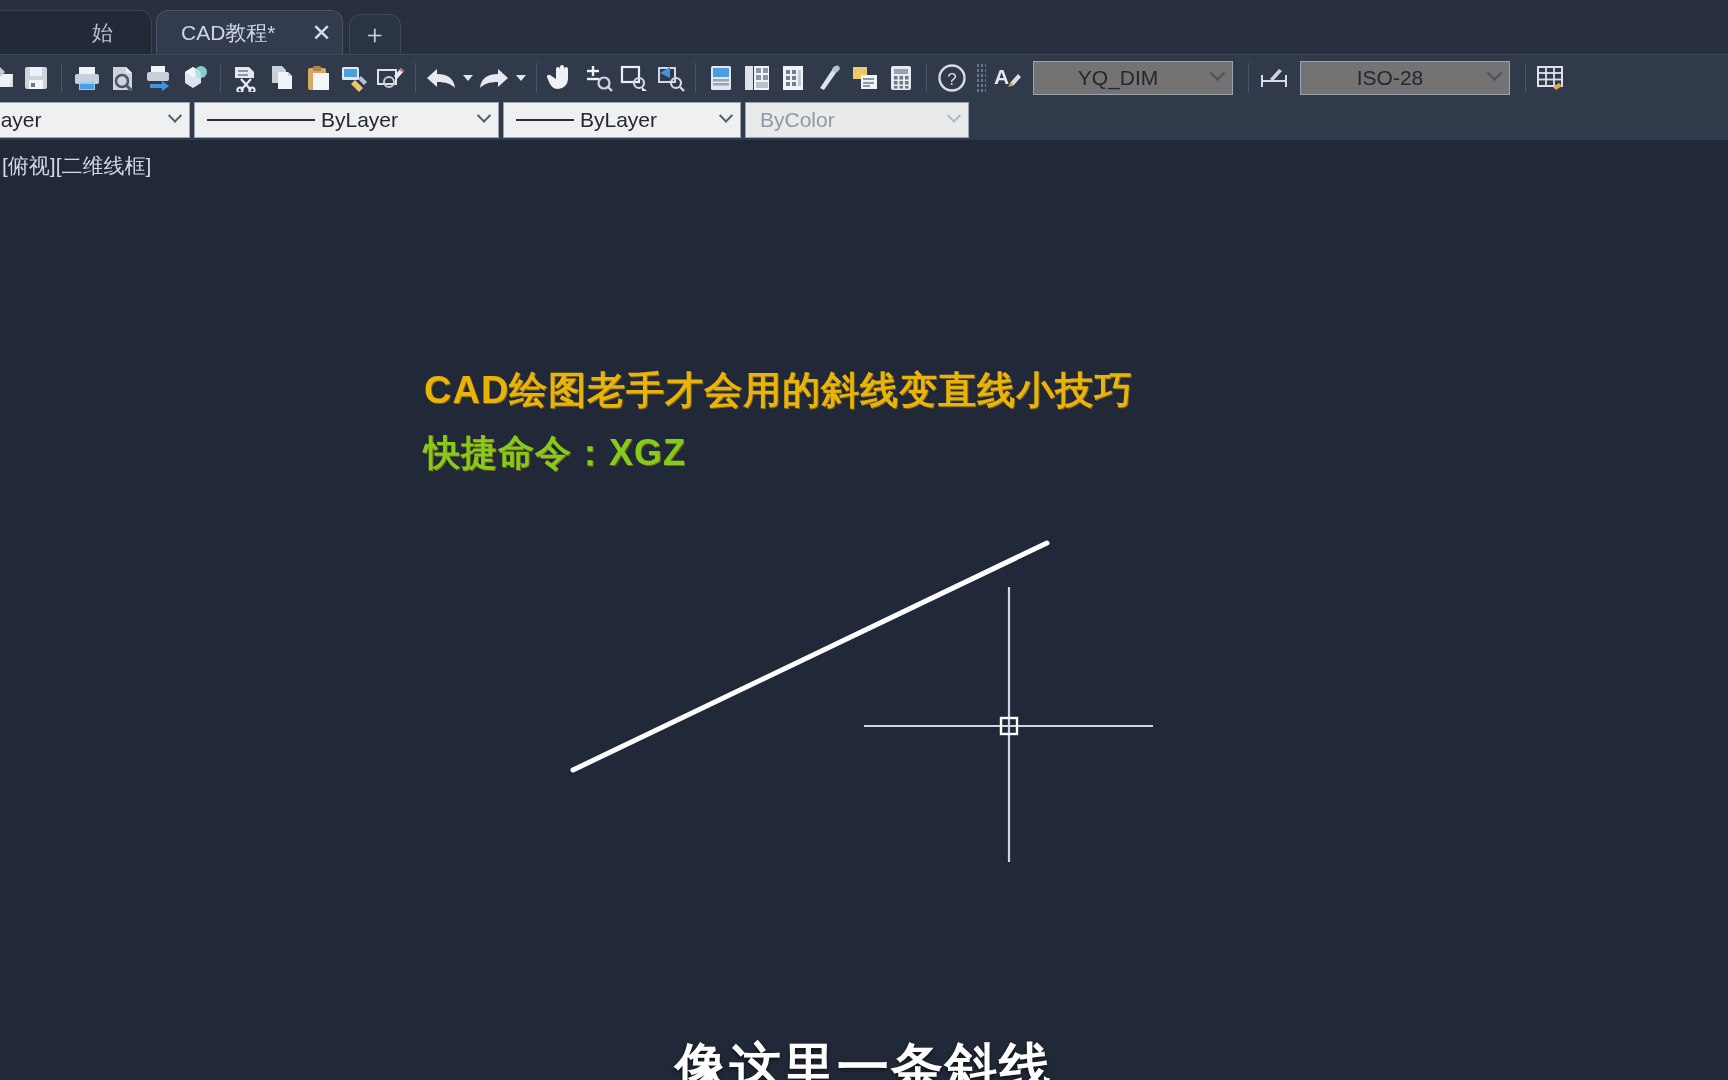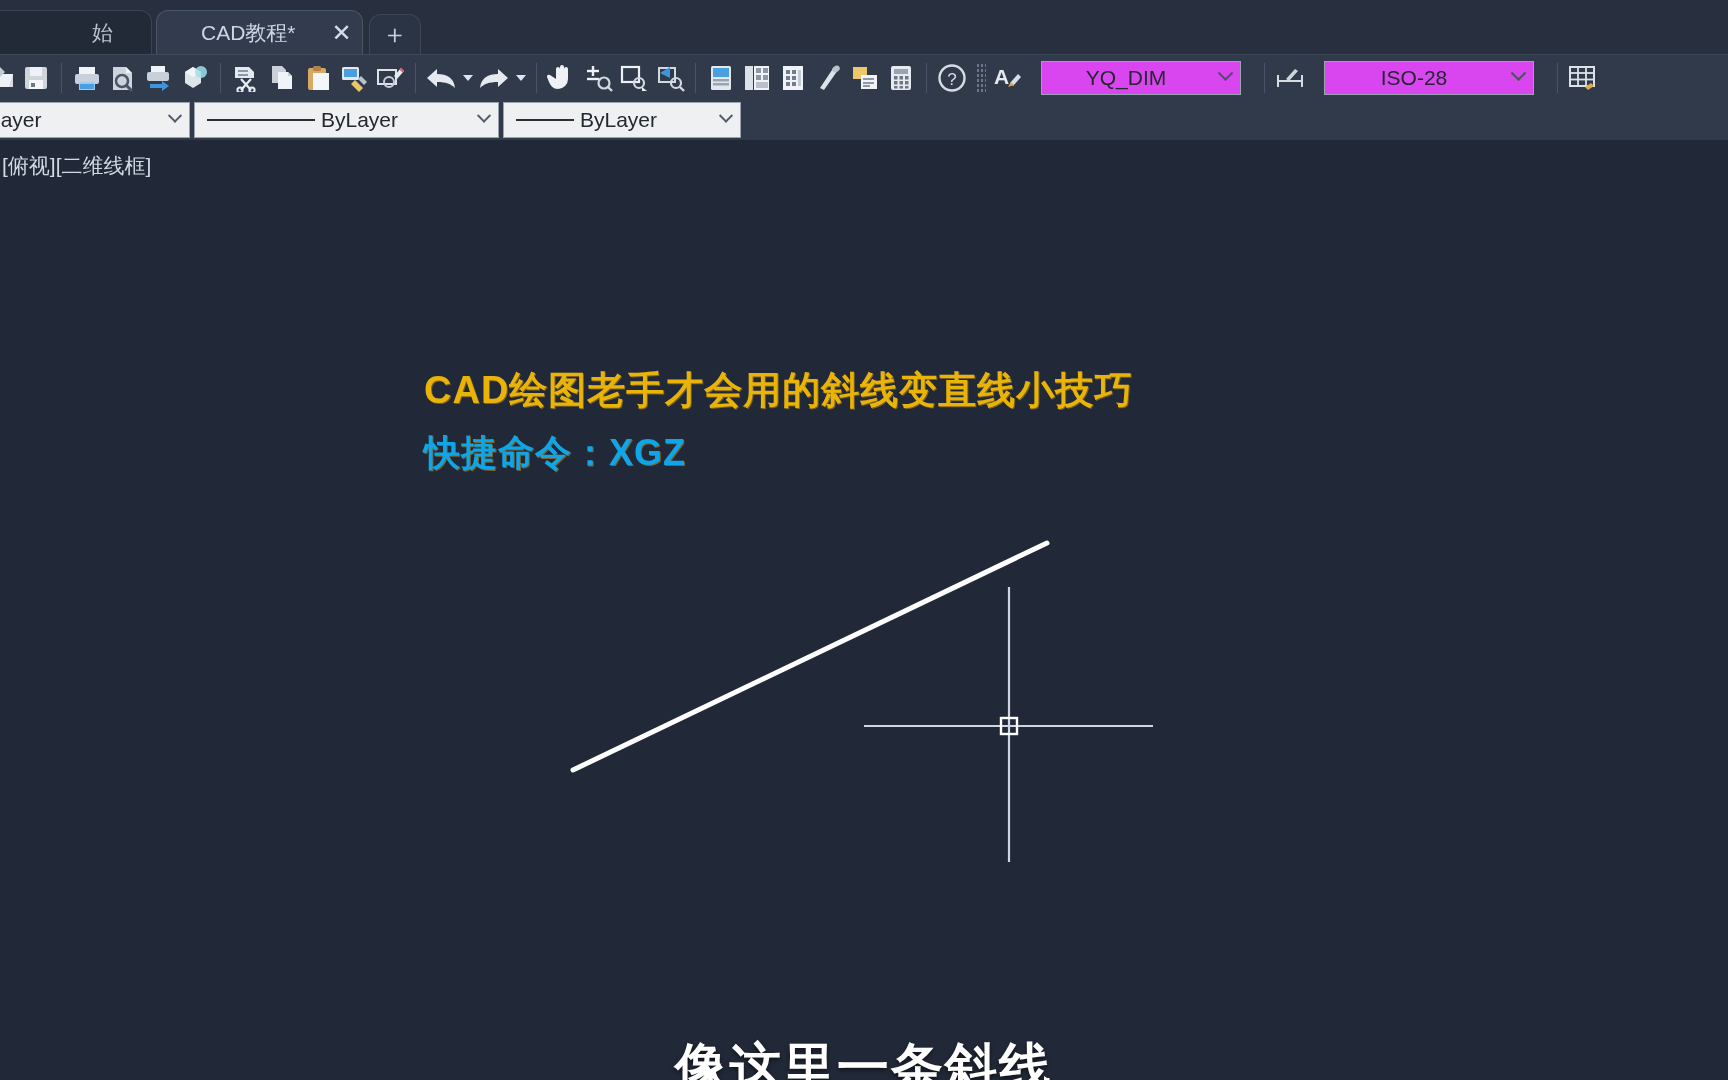--- a/index.html
+++ b/index.html
@@ -35,21 +35,21 @@
     border: 1px solid #3a4455;
     border-bottom: none;
     justify-content: flex-end;
     padding-right: 38px;
   }
   .tab.active {
     background: #323c4e;
     border: 1px solid #4a5566;
     border-bottom: none;
     margin-left: 4px;
-    padding: 0 10px 0 44px;
+    padding: 0 10px 0 24px;
   }
   .tab.active .tab-label { margin-right: 44px; }
   .tab-close {
     font-size: 24px; color: #d6dce6; line-height: 1;
     margin-left: -8px;
     font-weight: 300;
     cursor: pointer;
   }
   .tab-new {
     width: 52px; height: 40px;
@@ -90,24 +90,24 @@
   .tb-grip {
     width: 10px; height: 30px; flex: none;
     margin: 0 3px 0 6px;
     background-image: radial-gradient(#6a768c 1px, transparent 1.2px);
     background-size: 4px 5px;
   }
 
   
   .tb-combo {
     height: 34px; flex: none;
-    background: #d946ef;
+    background: #737373;
     border: 1px solid #9aa3b0;
     display: flex; align-items: center;
-    margin: 0 16px;
+    margin: 0 8px;
     cursor: pointer;
   }
   .tb-combo .cv {
     flex: 1; text-align: center;
     color: #23272e; font-size: 21px;
     white-space: nowrap; overflow: hidden;
   }
   .tb-combo .ca {
     width: 30px; display: flex; align-items: center; justify-content: center;
   }
@@ -160,21 +160,21 @@
     white-space: nowrap;
   }
   .title-block { position: absolute; left: 424px; top: 228px; }
   .title-line1 {
     color: #eab308; font-size: 38px; font-weight: bold;
     letter-spacing: 1px; line-height: 1.2;
     text-shadow: 1px 1px 0 #7a6228;
     white-space: nowrap;
   }
   .title-line2 {
-    color: #0ea5e9; font-size: 36px; font-weight: bold;
+    color: #84cc16; font-size: 36px; font-weight: bold;
     letter-spacing: 1px; line-height: 1.25;
     margin-top: 16px;
     text-shadow: 1px 1px 0 #7a6228;
     white-space: nowrap;
   }
   .caption {
     position: absolute; left: 0; top: 893px; width: 1728px;
     text-align: center;
     color: #ffffff; font-size: 52px; font-weight: bold;
     letter-spacing: 2px;
@@ -508,20 +508,26 @@
 
     <div class="pcombo" style="width:238px;">
       <span class="pline" style="width:58px;"></span>
       <span class="ptxt">ByLayer</span>
       <span class="parr">
           <i></i>
         </span>
     </div>
     <div class="pdivider"></div>
 
+    <div class="pcombo disabled" style="width:224px;">
+      <span class="ptxt">ByColor</span>
+      <span class="parr">
+          <i style="border-color:#b3bac4;"></i>
+        </span>
+    </div>
   </div>
 
   <div class="canvas">
 
     <span class="vp-label">[俯视][二维线框]</span>
 
     <div class="title-block">
       <div class="title-line1">CAD绘图老手才会用的斜线变直线小技巧</div>
       <div class="title-line2">快捷命令：XGZ</div>
     </div>

